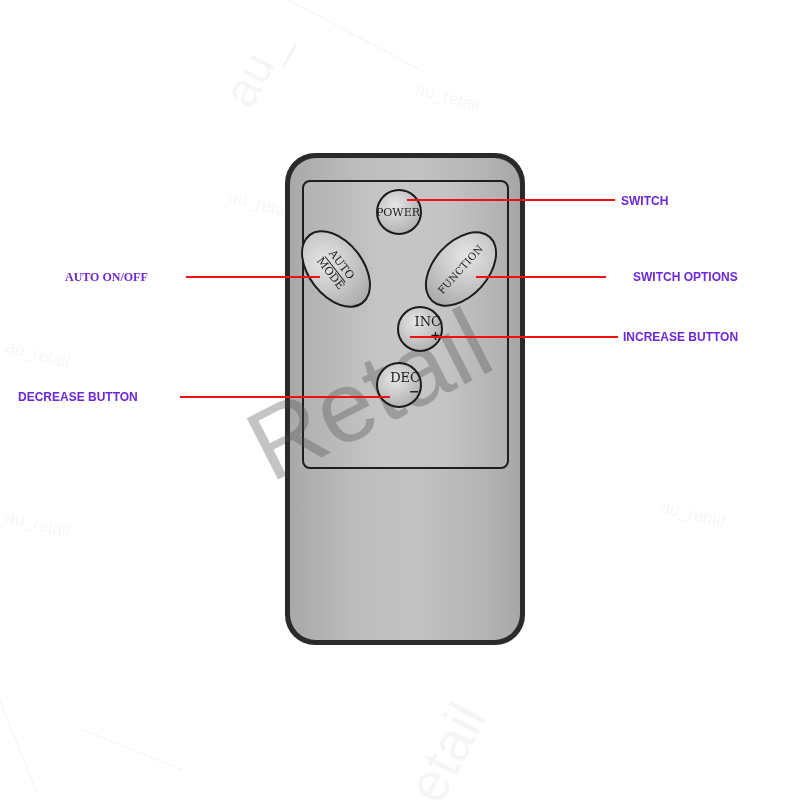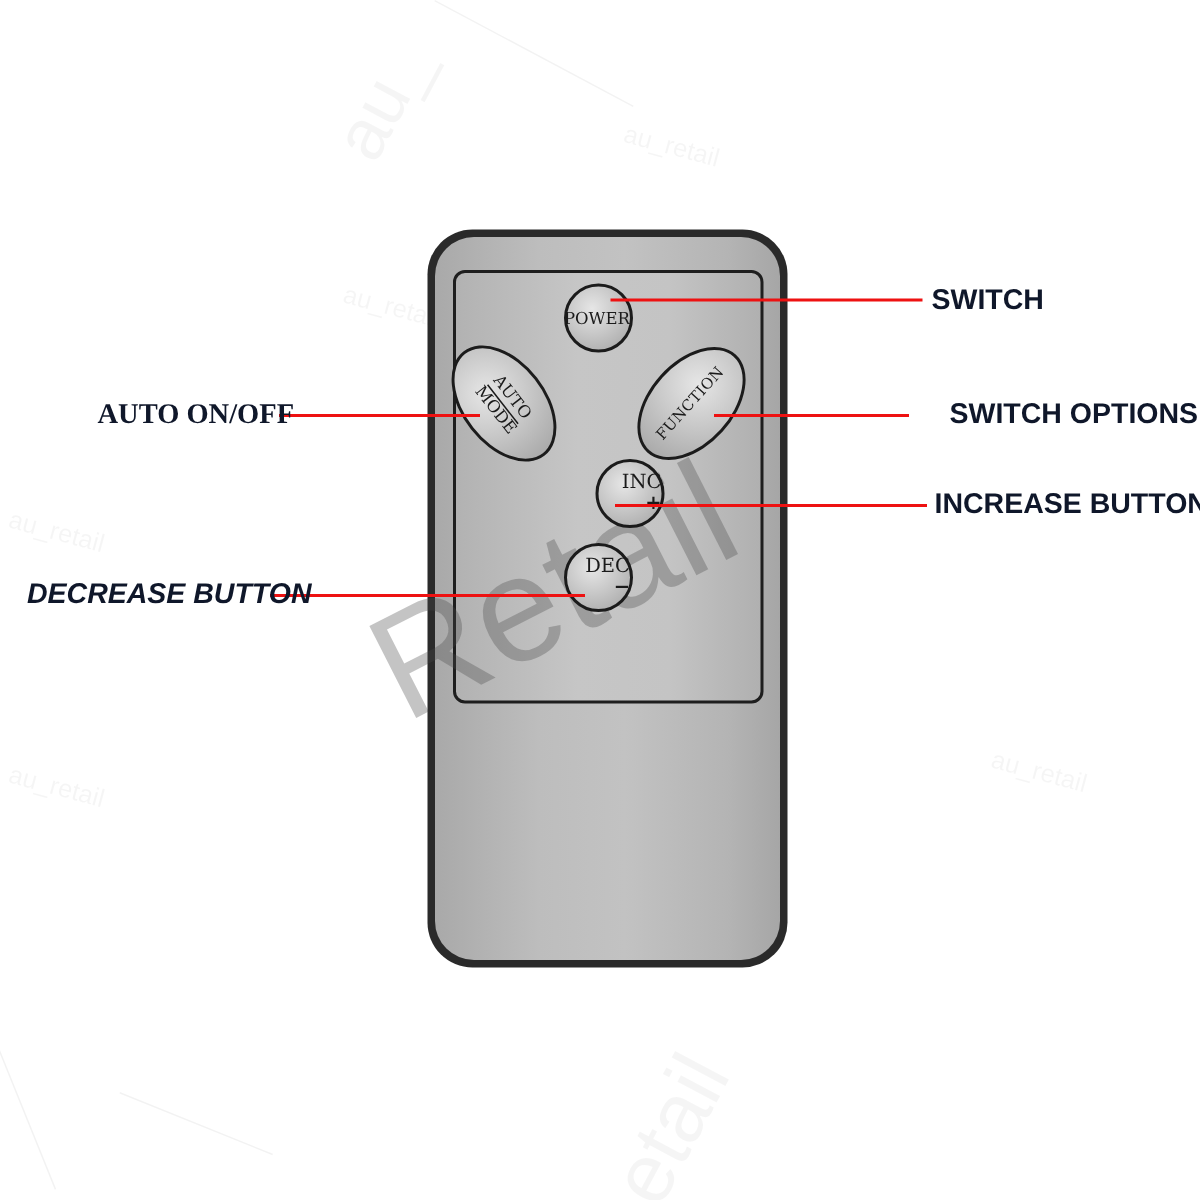--- a/index.html
+++ b/index.html
@@ -49,22 +49,22 @@
     .auto-lines {
       transform: rotate(90deg); display: flex; flex-direction: column; align-items: center;
       font-size: 11px; line-height: 12px;
     }
     .auto-lines .top { border-bottom: 1.5px solid #1a1a1a; padding-bottom: 1px; }
     .func-text { transform: rotate(-90deg); font-size: 10px; letter-spacing: 0.3px; }
     .sym { font-size: 13px; font-weight: bold; }
     
     .callout-line { position: absolute; height: 2px; background: #ee1111; }
     .callout-label {
-      position: absolute; color: #0f172a; font-family: "Liberation Sans", sans-serif;
-      font-size: 19px; font-weight: bold; white-space: nowrap; line-height: 18px;
+      position: absolute; color: #6d28d9; font-family: "Liberation Sans", sans-serif;
+      font-size: 12px; font-weight: bold; white-space: nowrap; line-height: 18px;
     }
   </style>
 </head>
 <body>
 
 <div class="wm" style="left:215px; top:40px; font-size:48px; transform:rotate(-62deg);">au_</div>
 <div class="wm" style="left:415px; top:88px; font-size:17px; transform:rotate(15deg);">au_retail</div>
 <div class="wm" style="left:228px; top:195px; font-size:17px; transform:rotate(15deg);">au_retail</div>
 <div class="wm" style="left:5px; top:345px; font-size:17px; transform:rotate(15deg);">au_retail</div>
 <div class="wm" style="left:5px; top:515px; font-size:17px; transform:rotate(15deg);">au_retail</div>
@@ -113,13 +113,13 @@
 <div class="callout-line" style="left:186px; top:276px; width:134px;"></div>
 <div class="callout-label" style="left:65px; top:268px;font-family:Liberation Serif, serif;">AUTO ON/OFF</div>
 
 <div class="callout-line" style="left:476px; top:276px; width:130px;"></div>
 <div class="callout-label" style="left:613px; top:268px;margin-left:20px;">SWITCH OPTIONS</div>
 
 <div class="callout-line" style="left:410px; top:336px; width:208px;"></div>
 <div class="callout-label" style="left:623px; top:328px;">INCREASE BUTTON</div>
 
 <div class="callout-line" style="left:180px; top:396px; width:210px;"></div>
-<div class="callout-label" style="left:18px; top:388px;font-style:italic;">DECREASE BUTTON</div>
+<div class="callout-label" style="left:18px; top:388px;">DECREASE BUTTON</div>
 
 </body></html>

